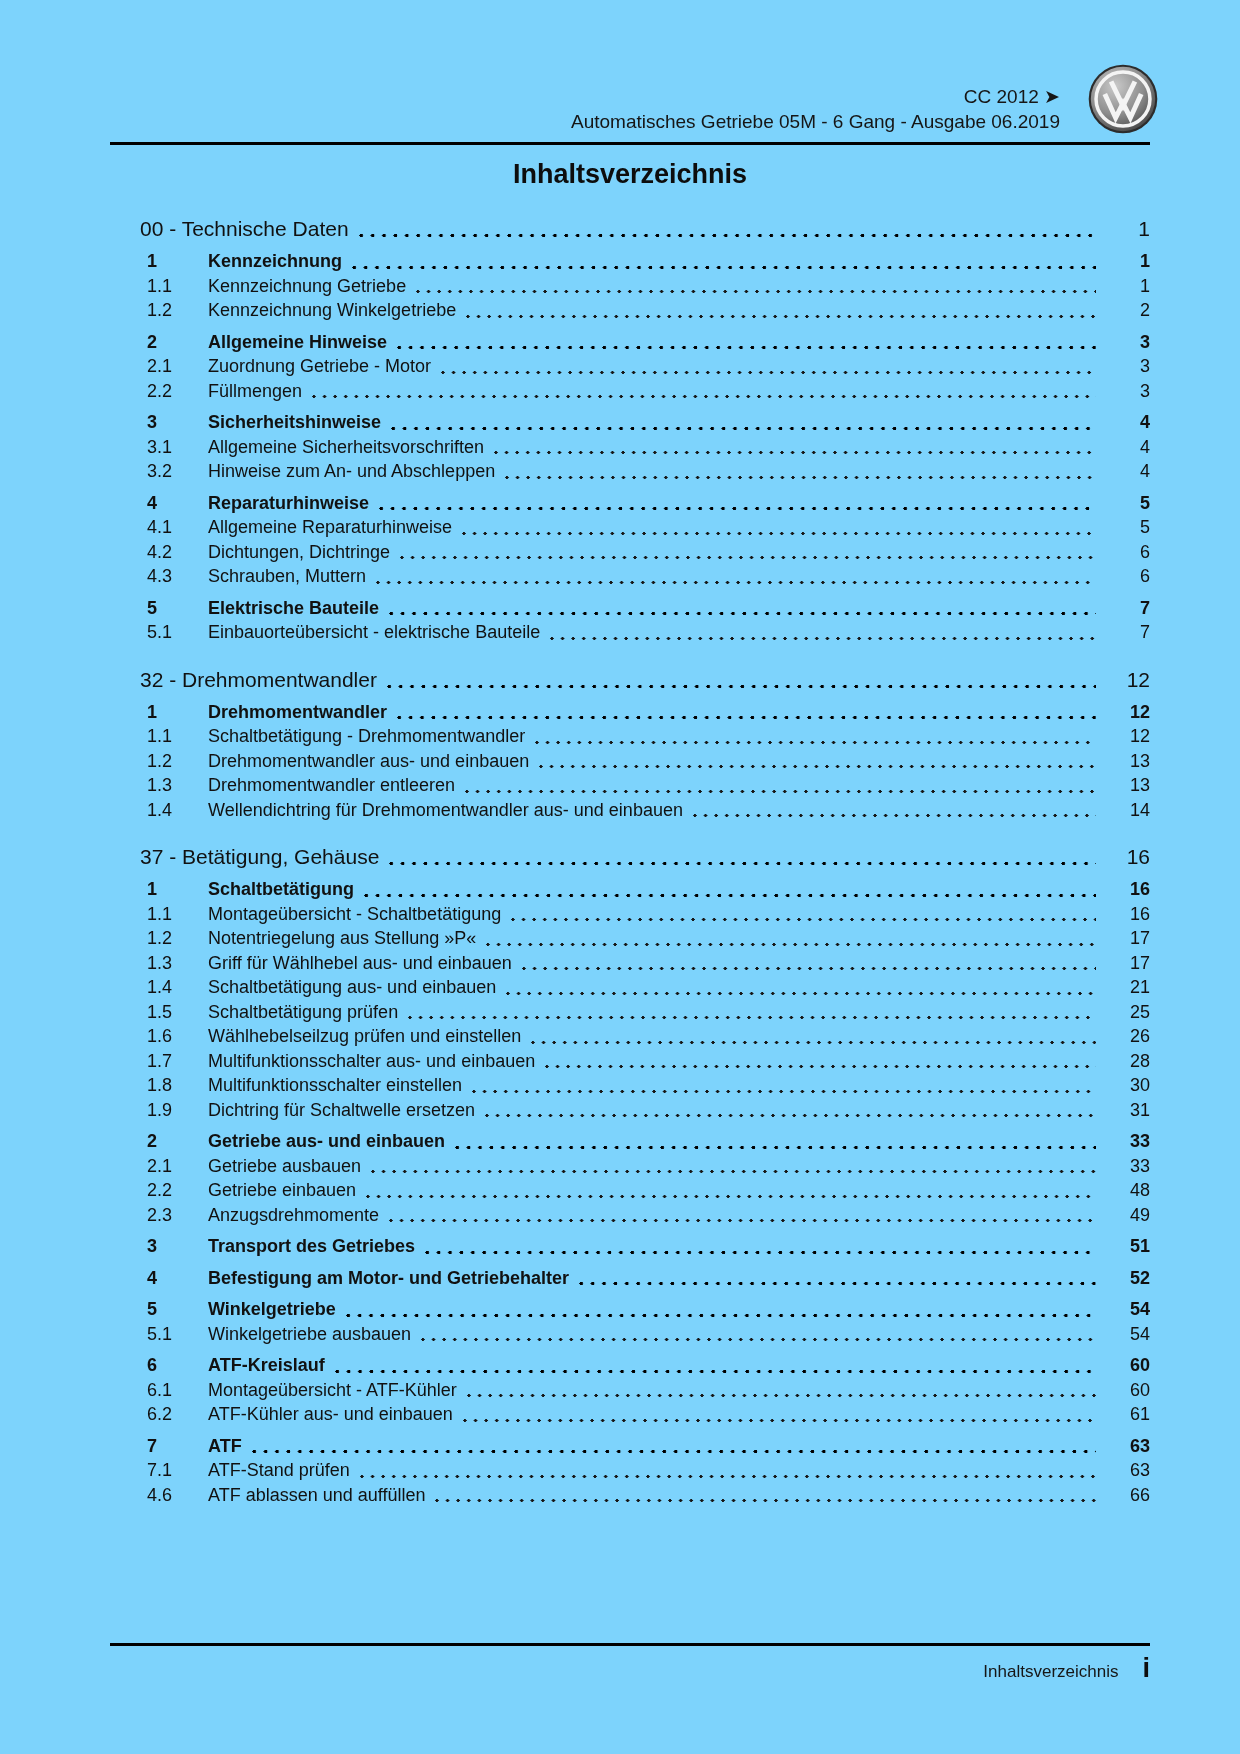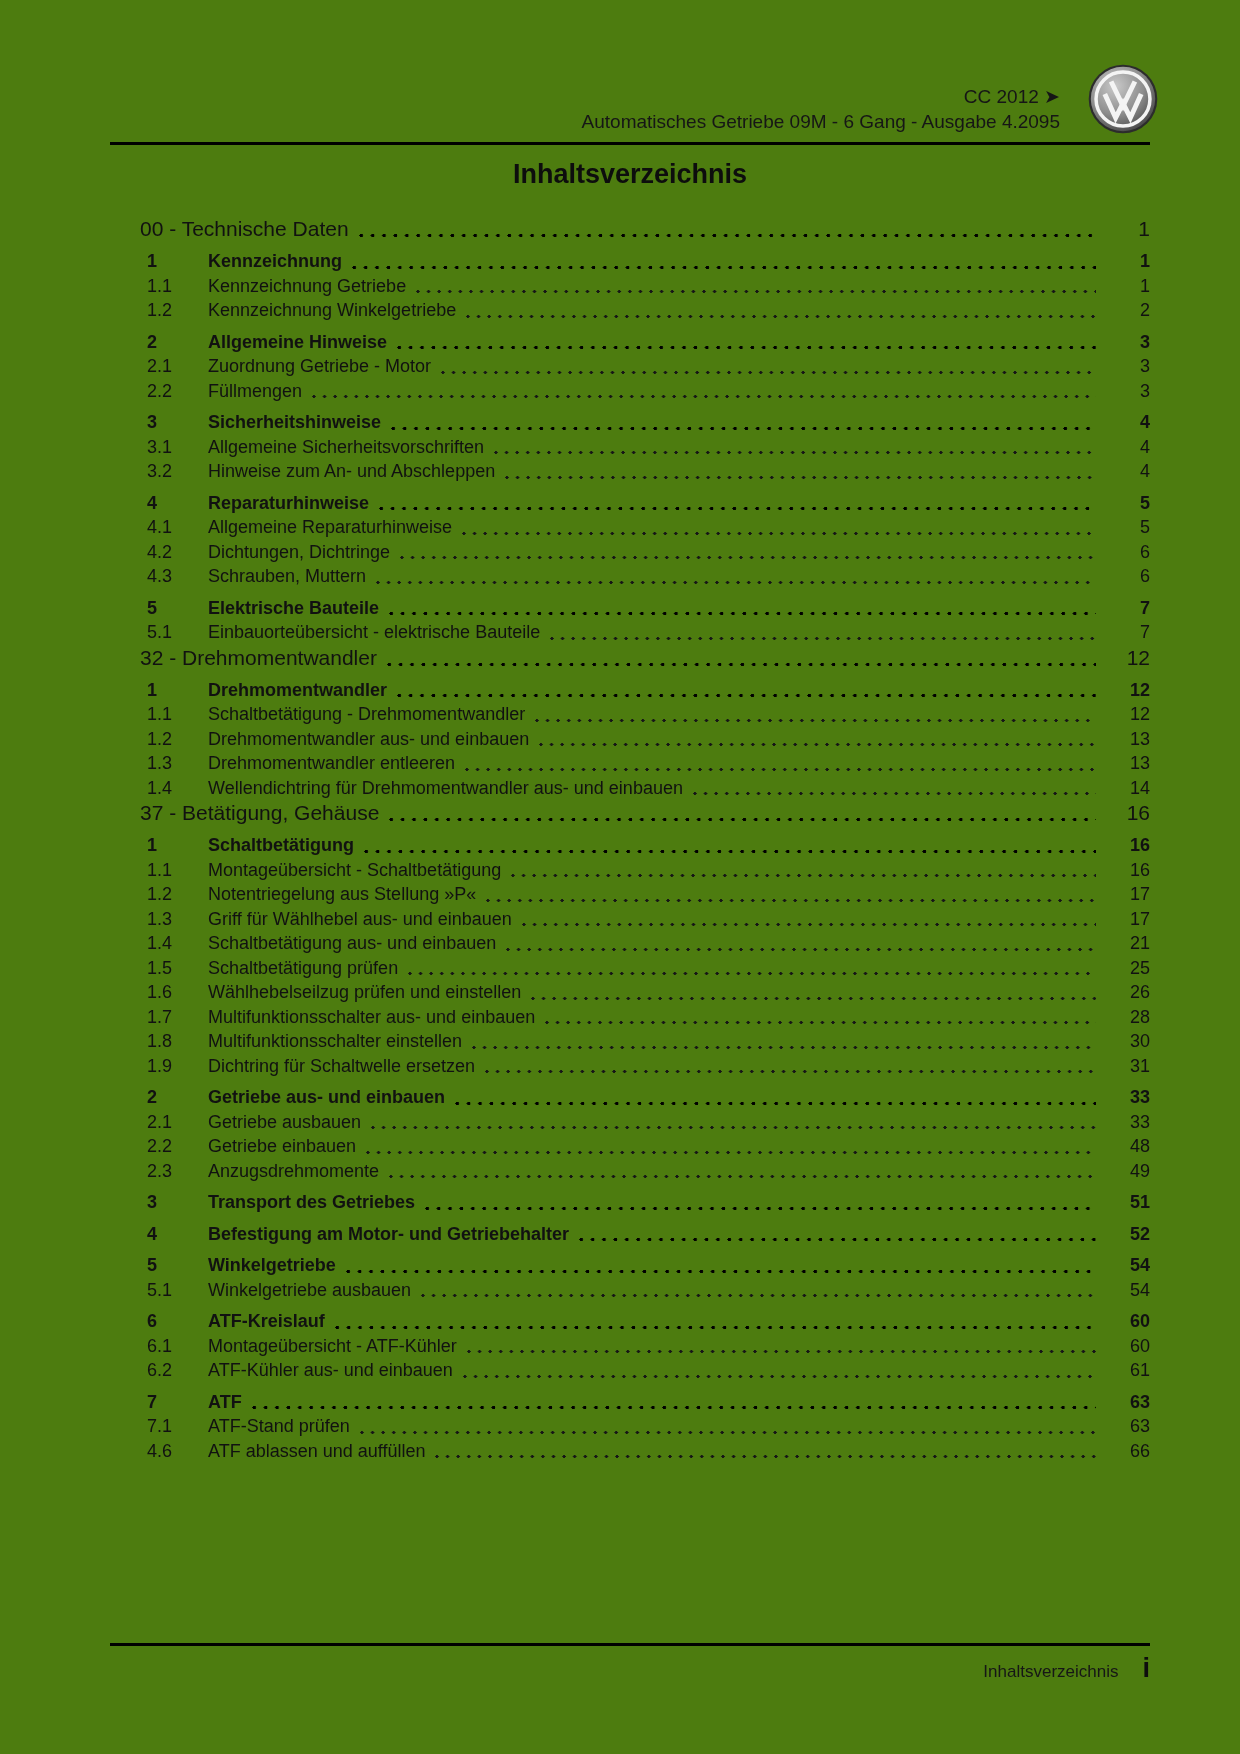--- a/index.html
+++ b/index.html
@@ -1,39 +1,39 @@
 <!DOCTYPE html>
 <html><head>
 <meta charset="utf-8">
 <style>
   html,body { margin:0; padding:0; background:#e8e8e8; }
   .page {
     position:relative;
     width:1240px; height:1754px;
     margin:0 auto;
-    background:#4d7c0f;
+    background:#7dd3fc;
     font-family:"Liberation Sans", sans-serif;
     color:#111111;
     overflow:hidden;
   }
   .content { position:absolute; left:110px; width:1040px; top:0; }
 
   
   .header { position:relative; padding-top:84px; }
   .header-text { text-align:right; padding-right:90px; font-size:19px; line-height:25px; color:#161616; }
   .vw-logo { position:absolute; right:-8px; top:62px; width:70px; height:74px; }
   .header-rule { border:0; border-top:3px solid #000; margin:8px 0 0 0; }
 
   
   .page-title { text-align:center; font-size:27px; font-weight:bold; margin:14px 0 0 0; color:#0d0d0d; }
 
   
   .toc { margin-top:26px; }
   .row { display:flex; align-items:baseline; font-size:18px; line-height:24.5px; }
-  .row.chapter { font-size:21px; line-height:26px; margin-bottom:4px; padding-left:30px; }
+  .row.chapter { font-size:21px; line-height:26px; margin-top:22px; margin-bottom:4px; padding-left:30px; }
   .row.chapter.first { margin-top:0; }
   .row.entry { padding-left:37px; }
   .row.entry.bold { font-weight:bold; margin-top:7px; }
   .num { flex:none; width:61px; }
   .label { flex:none; white-space:nowrap; }
   .dots {
     flex:1 1 auto; align-self:flex-end;
     height:5px; margin:0 8px 4px 10px;
     background-image:radial-gradient(circle at 2px 2.5px, #161616 1.5px, transparent 1.7px);
     background-size:10.6px 5px; background-repeat:repeat-x; background-position:left bottom;
@@ -55,21 +55,21 @@
   .footer-page { font-size:27px; font-weight:bold; line-height:20px; color:#0d0d0d; }
 </style>
 </head>
 <body>
 
 <div class="page">
   <div class="content">
     <div class="header">
       <div class="header-text">
         <div>CC 2012 ➤</div>
-        <div>Automatisches Getriebe 09M - 6 Gang - Ausgabe 4.2095</div>
+        <div>Automatisches Getriebe 05M - 6 Gang - Ausgabe 06.2019</div>
       </div>
       <svg class="vw-logo" viewBox="0 0 100 100" aria-hidden="true">
         <defs>
           <radialGradient id="vwg" cx="38%" cy="30%" r="80%">
             <stop offset="0%" stop-color="#c9c9c9"></stop>
             <stop offset="55%" stop-color="#8d8d8d"></stop>
             <stop offset="100%" stop-color="#3c3c3c"></stop>
           </radialGradient>
         </defs>
         <circle cx="50" cy="50" r="49" fill="#2c2c2c"></circle>

